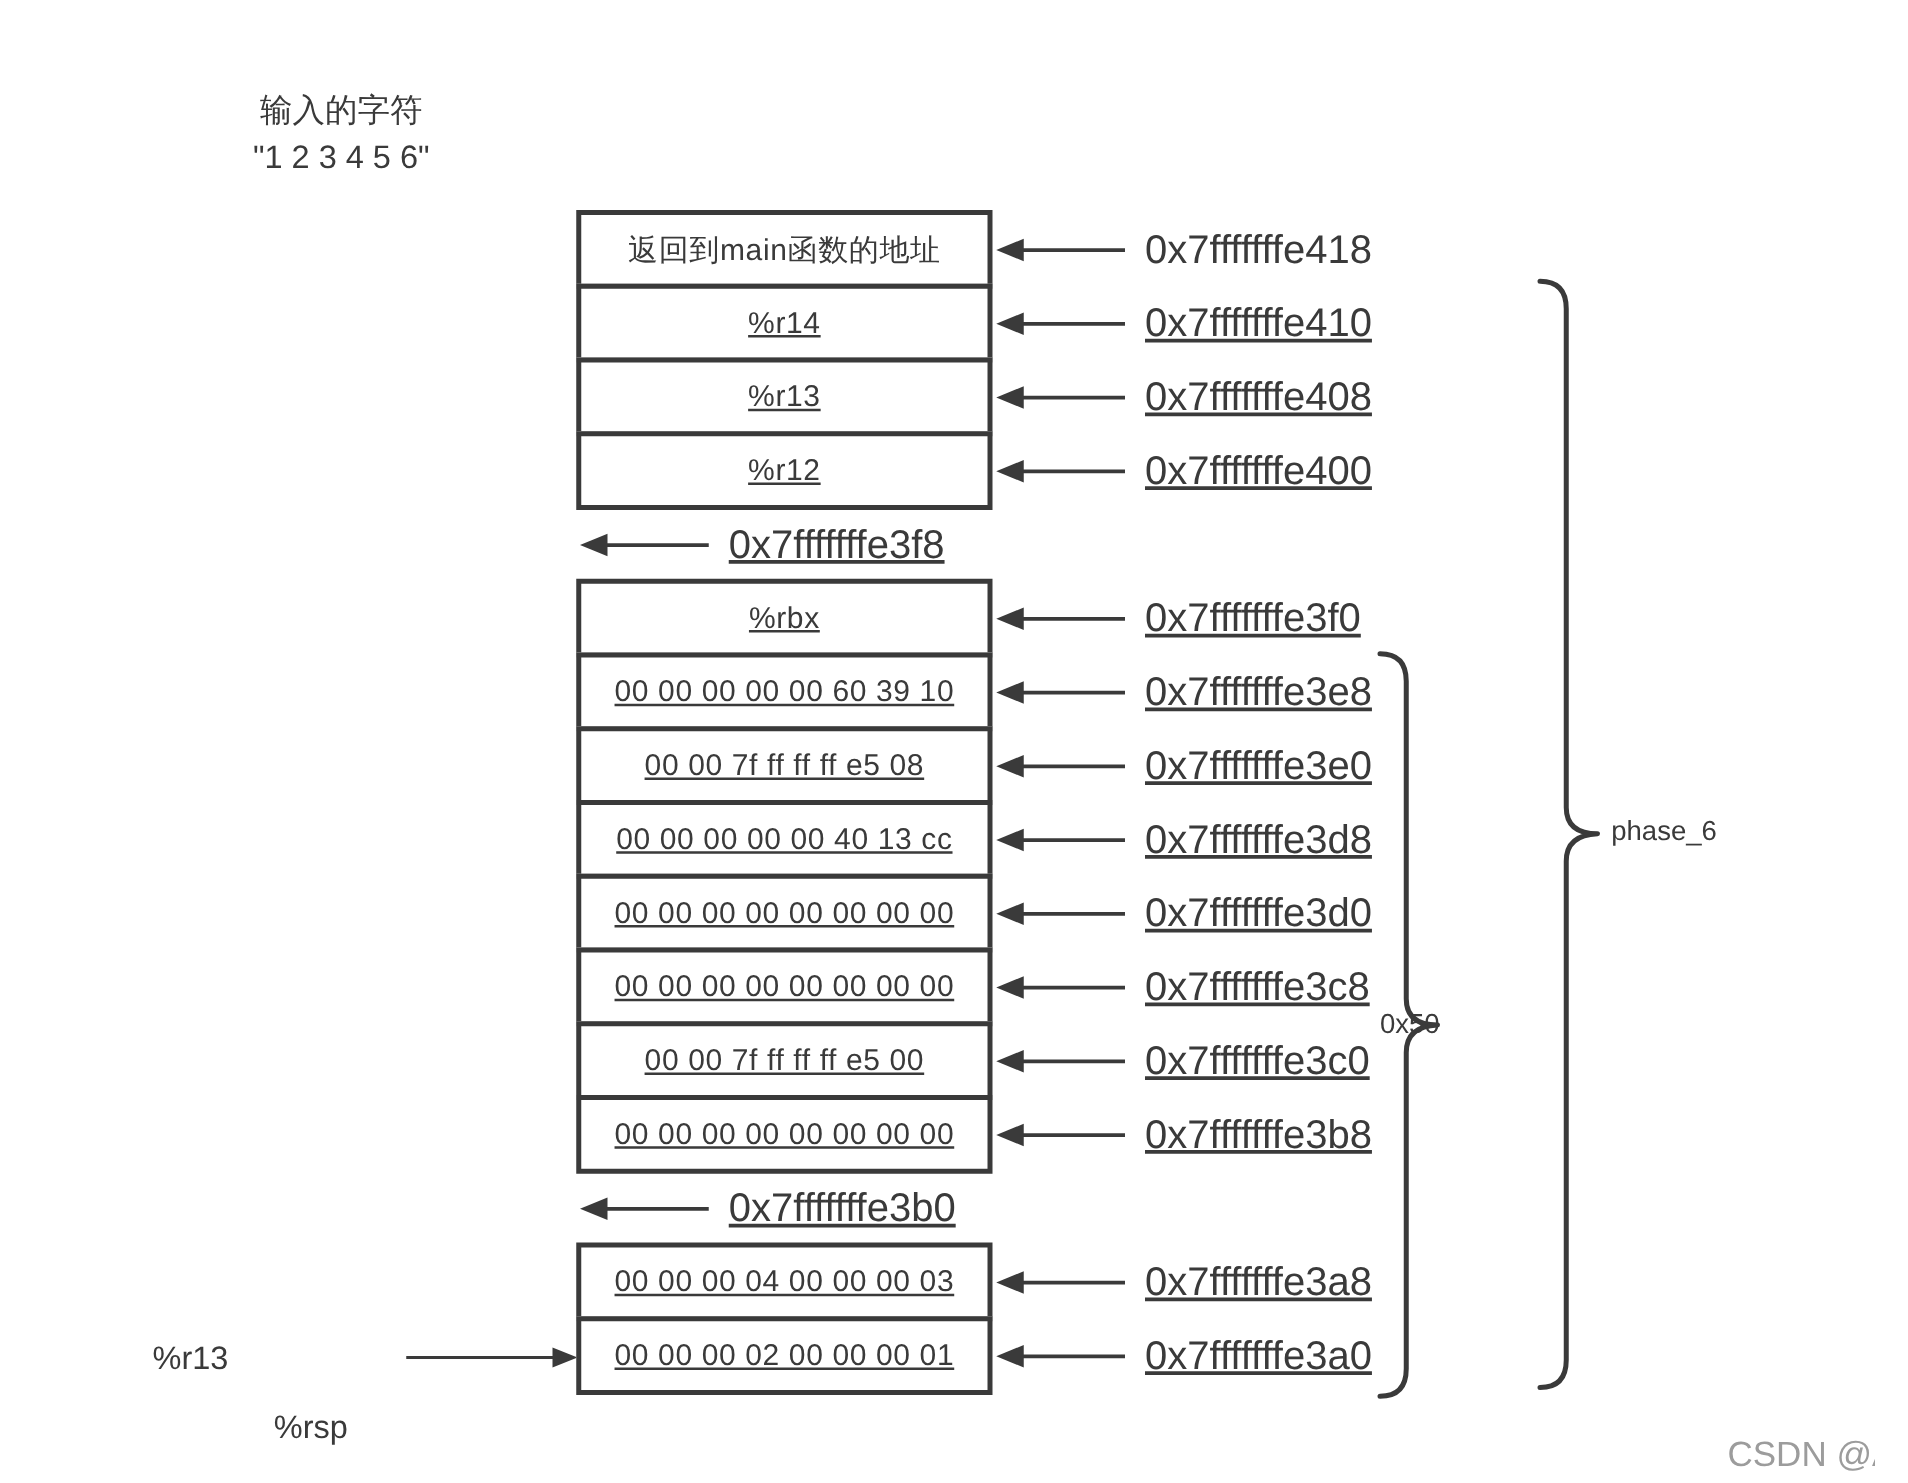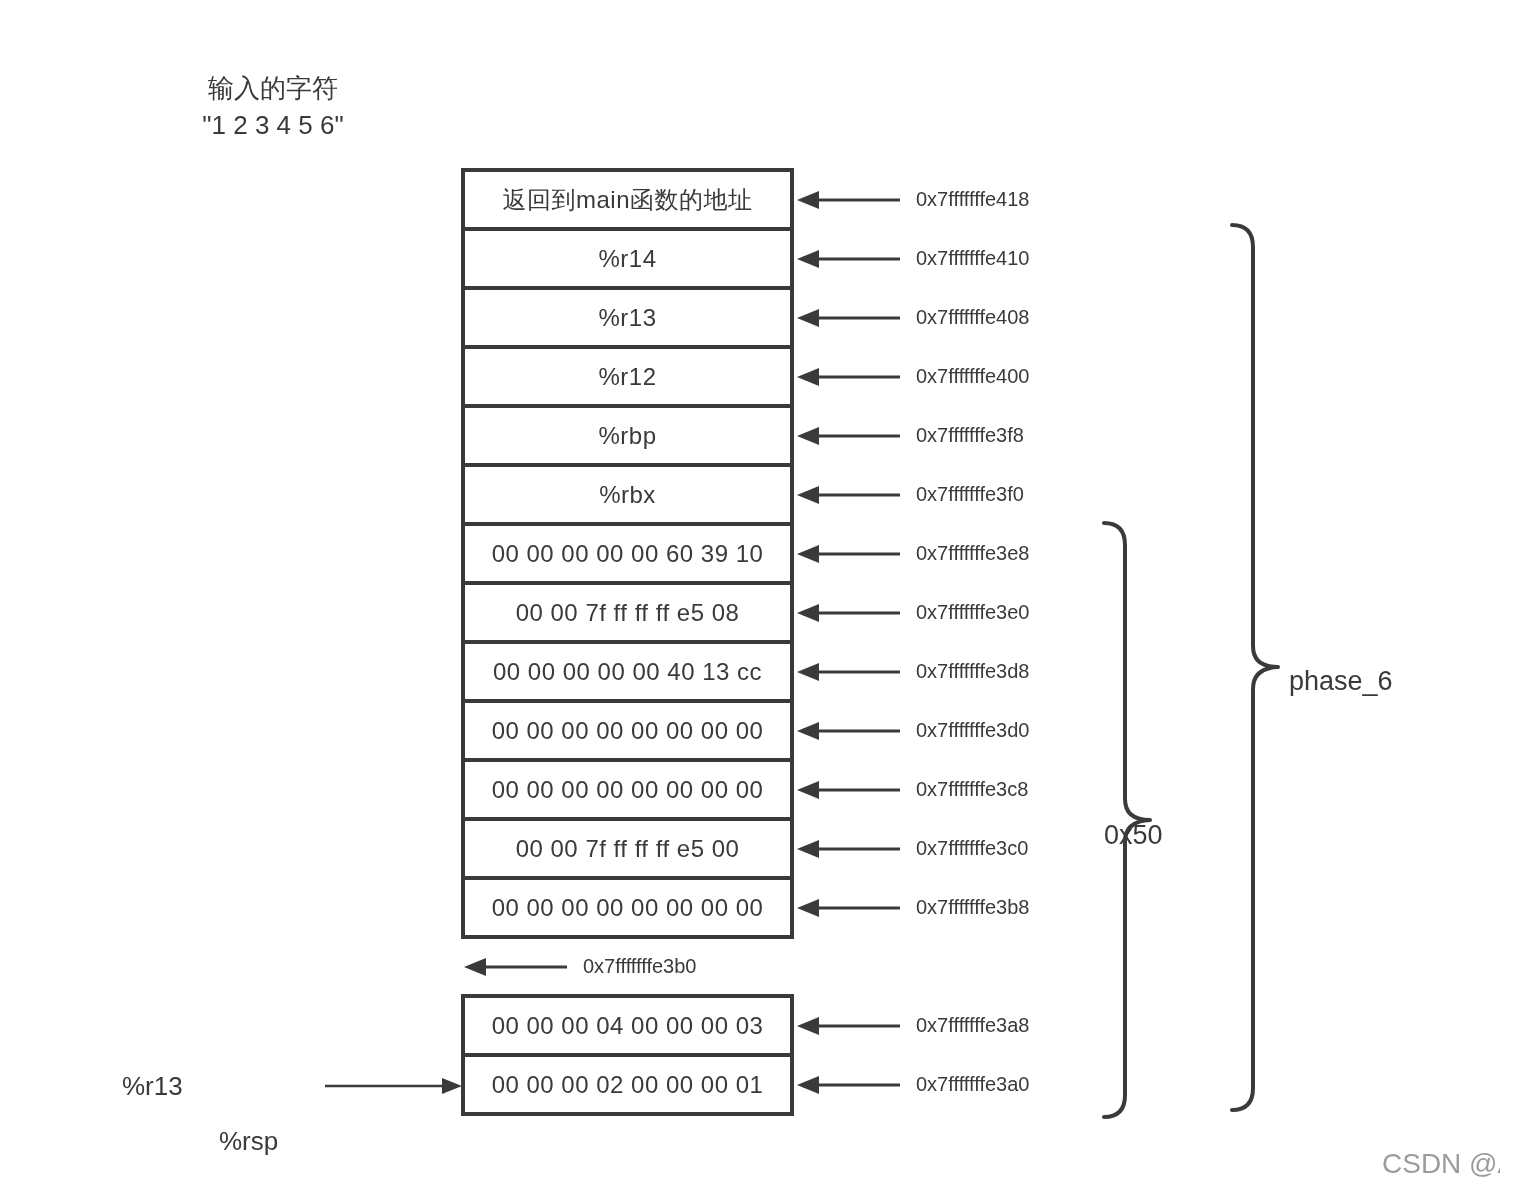--- a/index.html
+++ b/index.html
@@ -20,39 +20,39 @@
   .input-annotation{
     position:absolute;left:168px;top:70px;width:210px;
     text-align:center;font-size:26px;line-height:37px;color:var(--ink);
   }
   
   .stack{
     position:absolute;left:461px;top:168px;
     display:flex;flex-direction:column;
   }
   .stack-row{display:flex;align-items:center;height:63px;}
-  .stack-row + .stack-row{margin-top:-4px;}
+  .stack-row + .stack-row{margin-top:-4px;text-decoration:underline;}
   .cell{
     width:333px;height:100%;box-sizing:border-box;
     border:4px solid var(--ink);background:#fff;
     display:flex;align-items:center;justify-content:center;
     position:relative;z-index:1;
   }
   .cell-text{font-size:24px;color:var(--ink);white-space:nowrap;letter-spacing:0.5px;}
   .arrow{width:122px;height:26px;flex-shrink:0;display:block;}
   .arrow line{stroke:var(--ink);stroke-width:3;}
   .arrow polygon{fill:var(--ink);}
-  .address{font-size:20px;color:var(--ink);white-space:nowrap;}
+  .address{font-size:32px;color:var(--ink);white-space:nowrap;}
   
   .overlay{position:absolute;left:0;top:0;pointer-events:none;}
   .brace{fill:none;stroke:var(--ink);stroke-width:4;stroke-linecap:round;stroke-linejoin:round;}
   .ptr-line{stroke:var(--ink);stroke-width:2.5;}
   .ptr-head{fill:var(--ink);}
   
-  .brace-label{position:absolute;font-size:27px;color:var(--ink);white-space:nowrap;margin-top:14px;}
+  .brace-label{position:absolute;font-size:22px;color:var(--ink);white-space:nowrap;}
   .reg-label{position:absolute;font-size:26px;color:var(--ink);white-space:nowrap;}
   .watermark{position:absolute;left:1382px;top:1148px;font-size:28px;color:var(--watermark);white-space:nowrap;}
 </style>
 </head>
 <body>
 
 <div class="canvas">
 
   <div class="input-annotation">
     <div>输入的字符</div>
@@ -94,23 +94,20 @@
       <div class="cell">
         <span class="cell-text">%r12</span>
       </div>
       <svg class="arrow" viewBox="0 0 122 26" aria-hidden="true">
         <line x1="22" y1="13" x2="106" y2="13"></line>
         <polygon points="3,13 25,4 25,22"></polygon>
       </svg>
       <span class="address">0x7fffffffe400</span>
     </div>
       <div class="stack-row">
-      <div class="cell">
-        <span class="cell-text">%rbp</span>
-      </div>
       <svg class="arrow" viewBox="0 0 122 26" aria-hidden="true">
         <line x1="22" y1="13" x2="106" y2="13"></line>
         <polygon points="3,13 25,4 25,22"></polygon>
       </svg>
       <span class="address">0x7fffffffe3f8</span>
     </div>
       <div class="stack-row">
       <div class="cell">
         <span class="cell-text">%rbx</span>
       </div>

